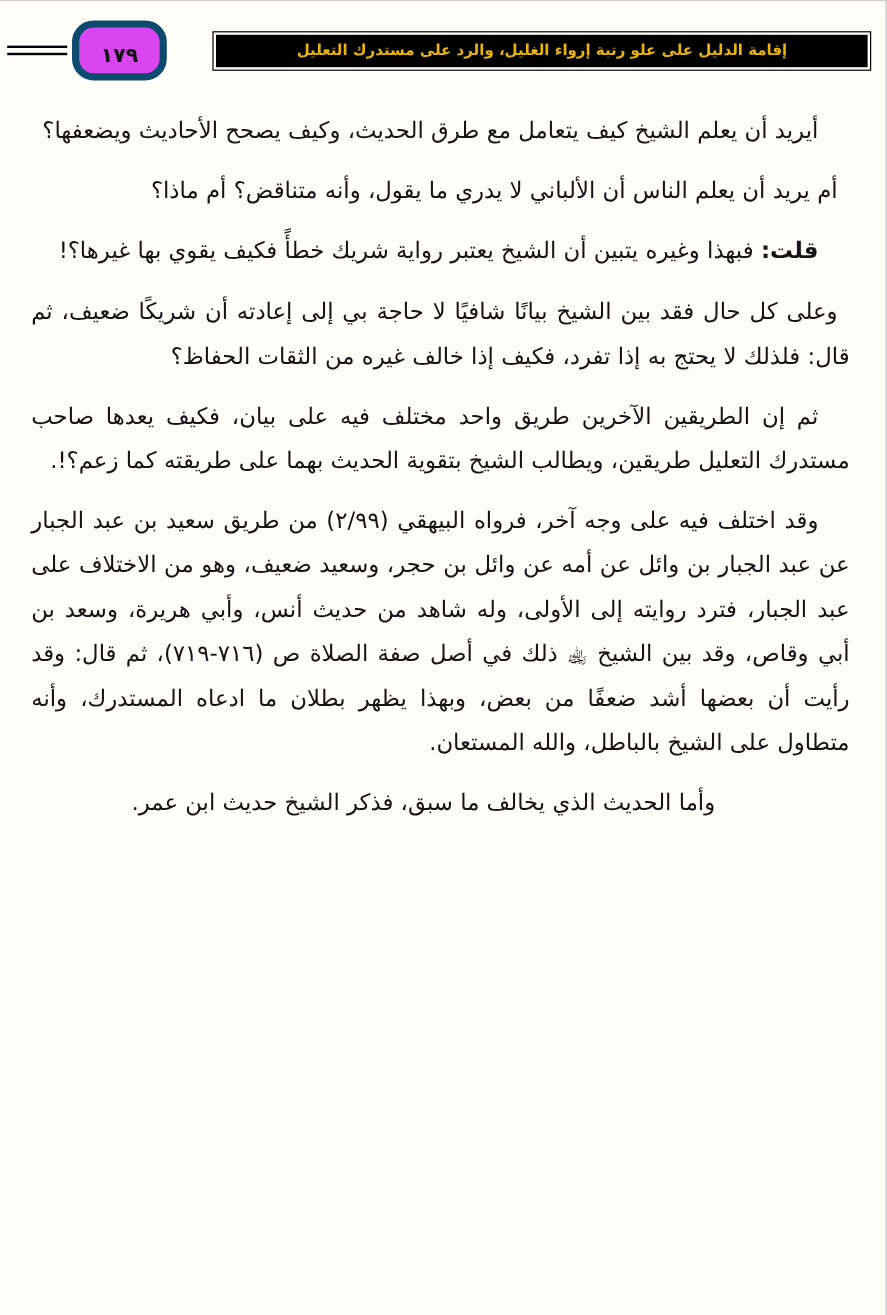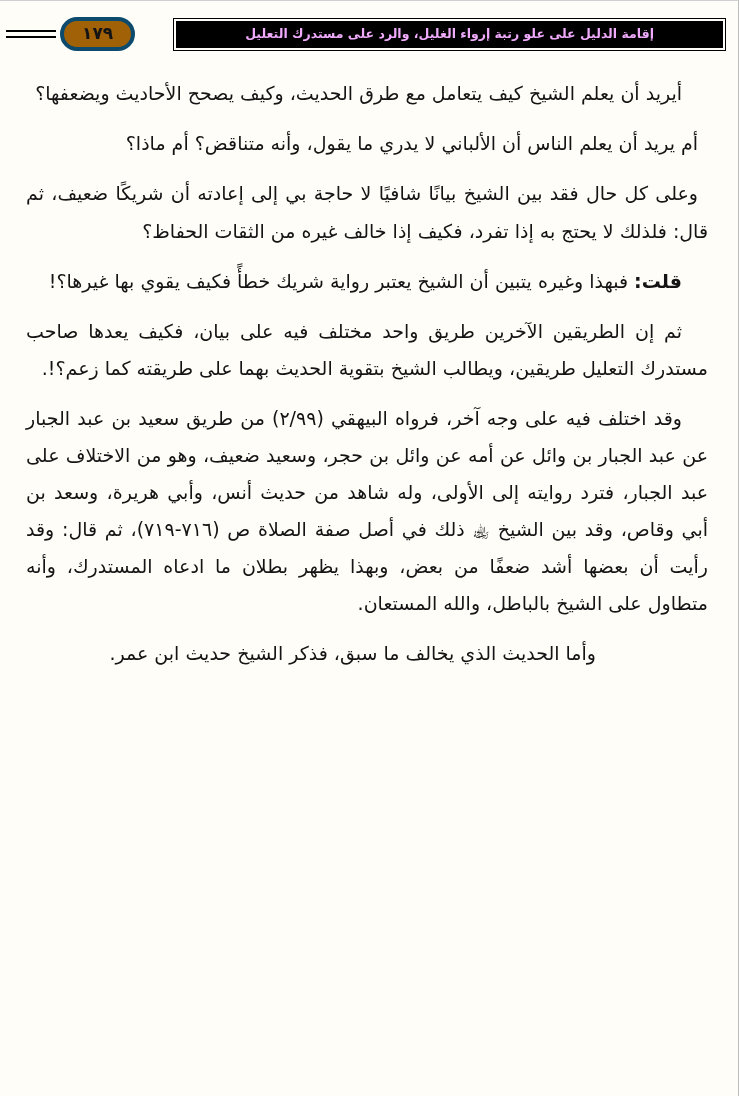--- a/index.html
+++ b/index.html
@@ -29,39 +29,39 @@
   }
   .double-rule {
     flex: 0 0 50px;
     height: 8px;
     border-top: 2px solid #000;
     border-bottom: 2px solid #000;
     box-sizing: border-box;
   }
   .page-number-pill {
     margin-left: 4px;
-    border: 4px solid #0c4a6e;
+    border: 6px solid #0c4a6e;
     border-radius: 18px;
-    padding: 2px 18px 4px 18px;
+    padding: 14px 18px 4px 18px;
     font-size: 17px;
     font-weight: bold;
     line-height: 1.2;
-    background: #a16207;
+    background: #d946ef;
     white-space: nowrap;
   }
   .title-frame {
     flex: 1 1 auto;
     margin-left: 38px;
     border: 1px solid #000;
     padding: 2px;
     box-sizing: border-box;
   }
   .title-box {
     background: #000;
-    color: #f0abfc;
+    color: #eab308;
     direction: rtl;
     text-align: center;
     font-size: 12.5px;
     font-weight: bold;
     padding: 5px 6px 7px 6px;
     letter-spacing: 0;
   }
   
   .content {
     direction: rtl;
@@ -94,23 +94,23 @@
   </header>
 
   <main class="content" dir="rtl" lang="ar">
 
 
 
     <p class="para indent"><span class="lead"></span><span>أيريد أن يعلم الشيخ كيف يتعامل مع طرق الحديث، وكيف يصحح الأحاديث ويضعفها؟</span></p>
 
     <p class="para indent-sm"><span class="lead"></span><span>أم يريد أن يعلم الناس أن الألباني لا يدري ما يقول، وأنه متناقض؟ أم ماذا؟</span></p>
 
+    <p class="para indent"><span class="lead">قلت:</span><span> فبهذا وغيره يتبين أن الشيخ يعتبر رواية شريك خطأً فكيف يقوي بها غيرها؟!</span></p>
+
     <p class="para indent-sm"><span class="lead"></span><span>وعلى كل حال فقد بين الشيخ بيانًا شافيًا لا حاجة بي إلى إعادته أن شريكًا ضعيف، ثم قال: فلذلك لا يحتج به إذا تفرد، فكيف إذا خالف غيره من الثقات الحفاظ؟</span></p>
-
-    <p class="para indent"><span class="lead">قلت:</span><span> فبهذا وغيره يتبين أن الشيخ يعتبر رواية شريك خطأً فكيف يقوي بها غيرها؟!</span></p>
 
     <p class="para indent"><span class="lead"></span><span>ثم إن الطريقين الآخرين طريق واحد مختلف فيه على بيان، فكيف يعدها صاحب مستدرك التعليل طريقين، ويطالب الشيخ بتقوية الحديث بهما على طريقته كما زعم؟!.</span></p>
 
     <p class="para indent"><span class="lead"></span><span>وقد اختلف فيه على وجه آخر، فرواه البيهقي (٢/٩٩) من طريق سعيد بن عبد الجبار عن عبد الجبار بن وائل عن أمه عن وائل بن حجر، وسعيد ضعيف، وهو من الاختلاف على عبد الجبار، فترد روايته إلى الأولى، وله شاهد من حديث أنس، وأبي هريرة، وسعد بن أبي وقاص، وقد بين الشيخ ﵀ ذلك في أصل صفة الصلاة ص (٧١٦-٧١٩)، ثم قال: وقد رأيت أن بعضها أشد ضعفًا من بعض، وبهذا يظهر بطلان ما ادعاه المستدرك، وأنه متطاول على الشيخ بالباطل، والله المستعان.</span></p>
 
     <p class="para indent-lg"><span class="lead"></span><span>وأما الحديث الذي يخالف ما سبق، فذكر الشيخ حديث ابن عمر.</span></p>
 
   </main>
 
 </div>

